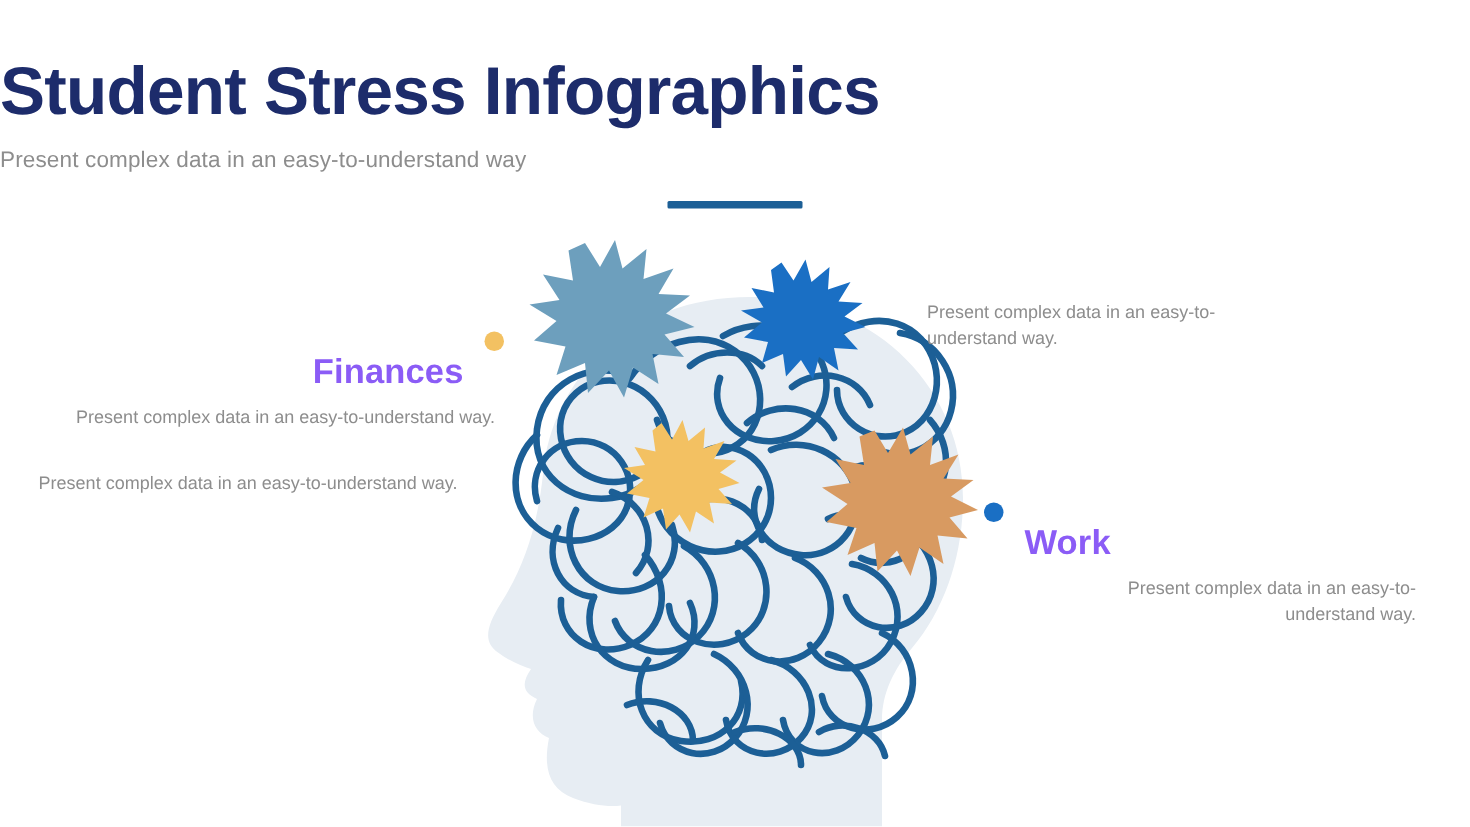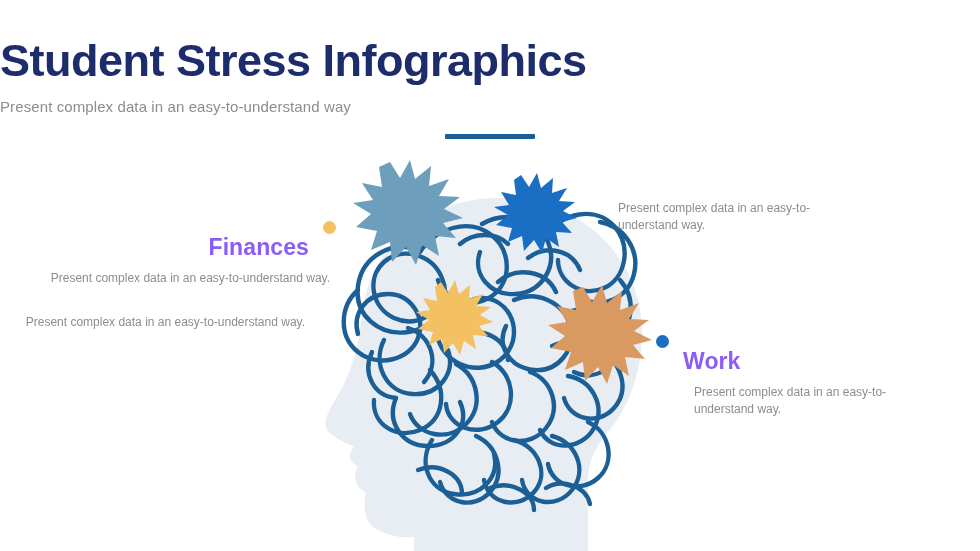--- a/index.html
+++ b/index.html
@@ -101,21 +101,21 @@
     font-size: 12px;
     line-height: 1.42;
     color: #8d8d8d;
     margin: 6px;
   }
 
   
   .item-finances   { left: 36px;  top: 194px; }
   .item-obligations{ left: 11px;  top: 308px; }
   .item-social     { left: 618px; top: 194px; }
-  .item-work       { left: 656px; top: 308px; }
+  .item-work       { left: 656px; top: 308px; text-align: right; }
 
   .item-social .item-desc,
   .item-work .item-desc { max-width: 250px; }
   .item-finances .item-desc,
   .item-obligations .item-desc { max-width: 300px; margin-left: auto; }
   .item-right .item-desc { margin-left: 38px; }
 </style>
 </head>
 <body>
 

